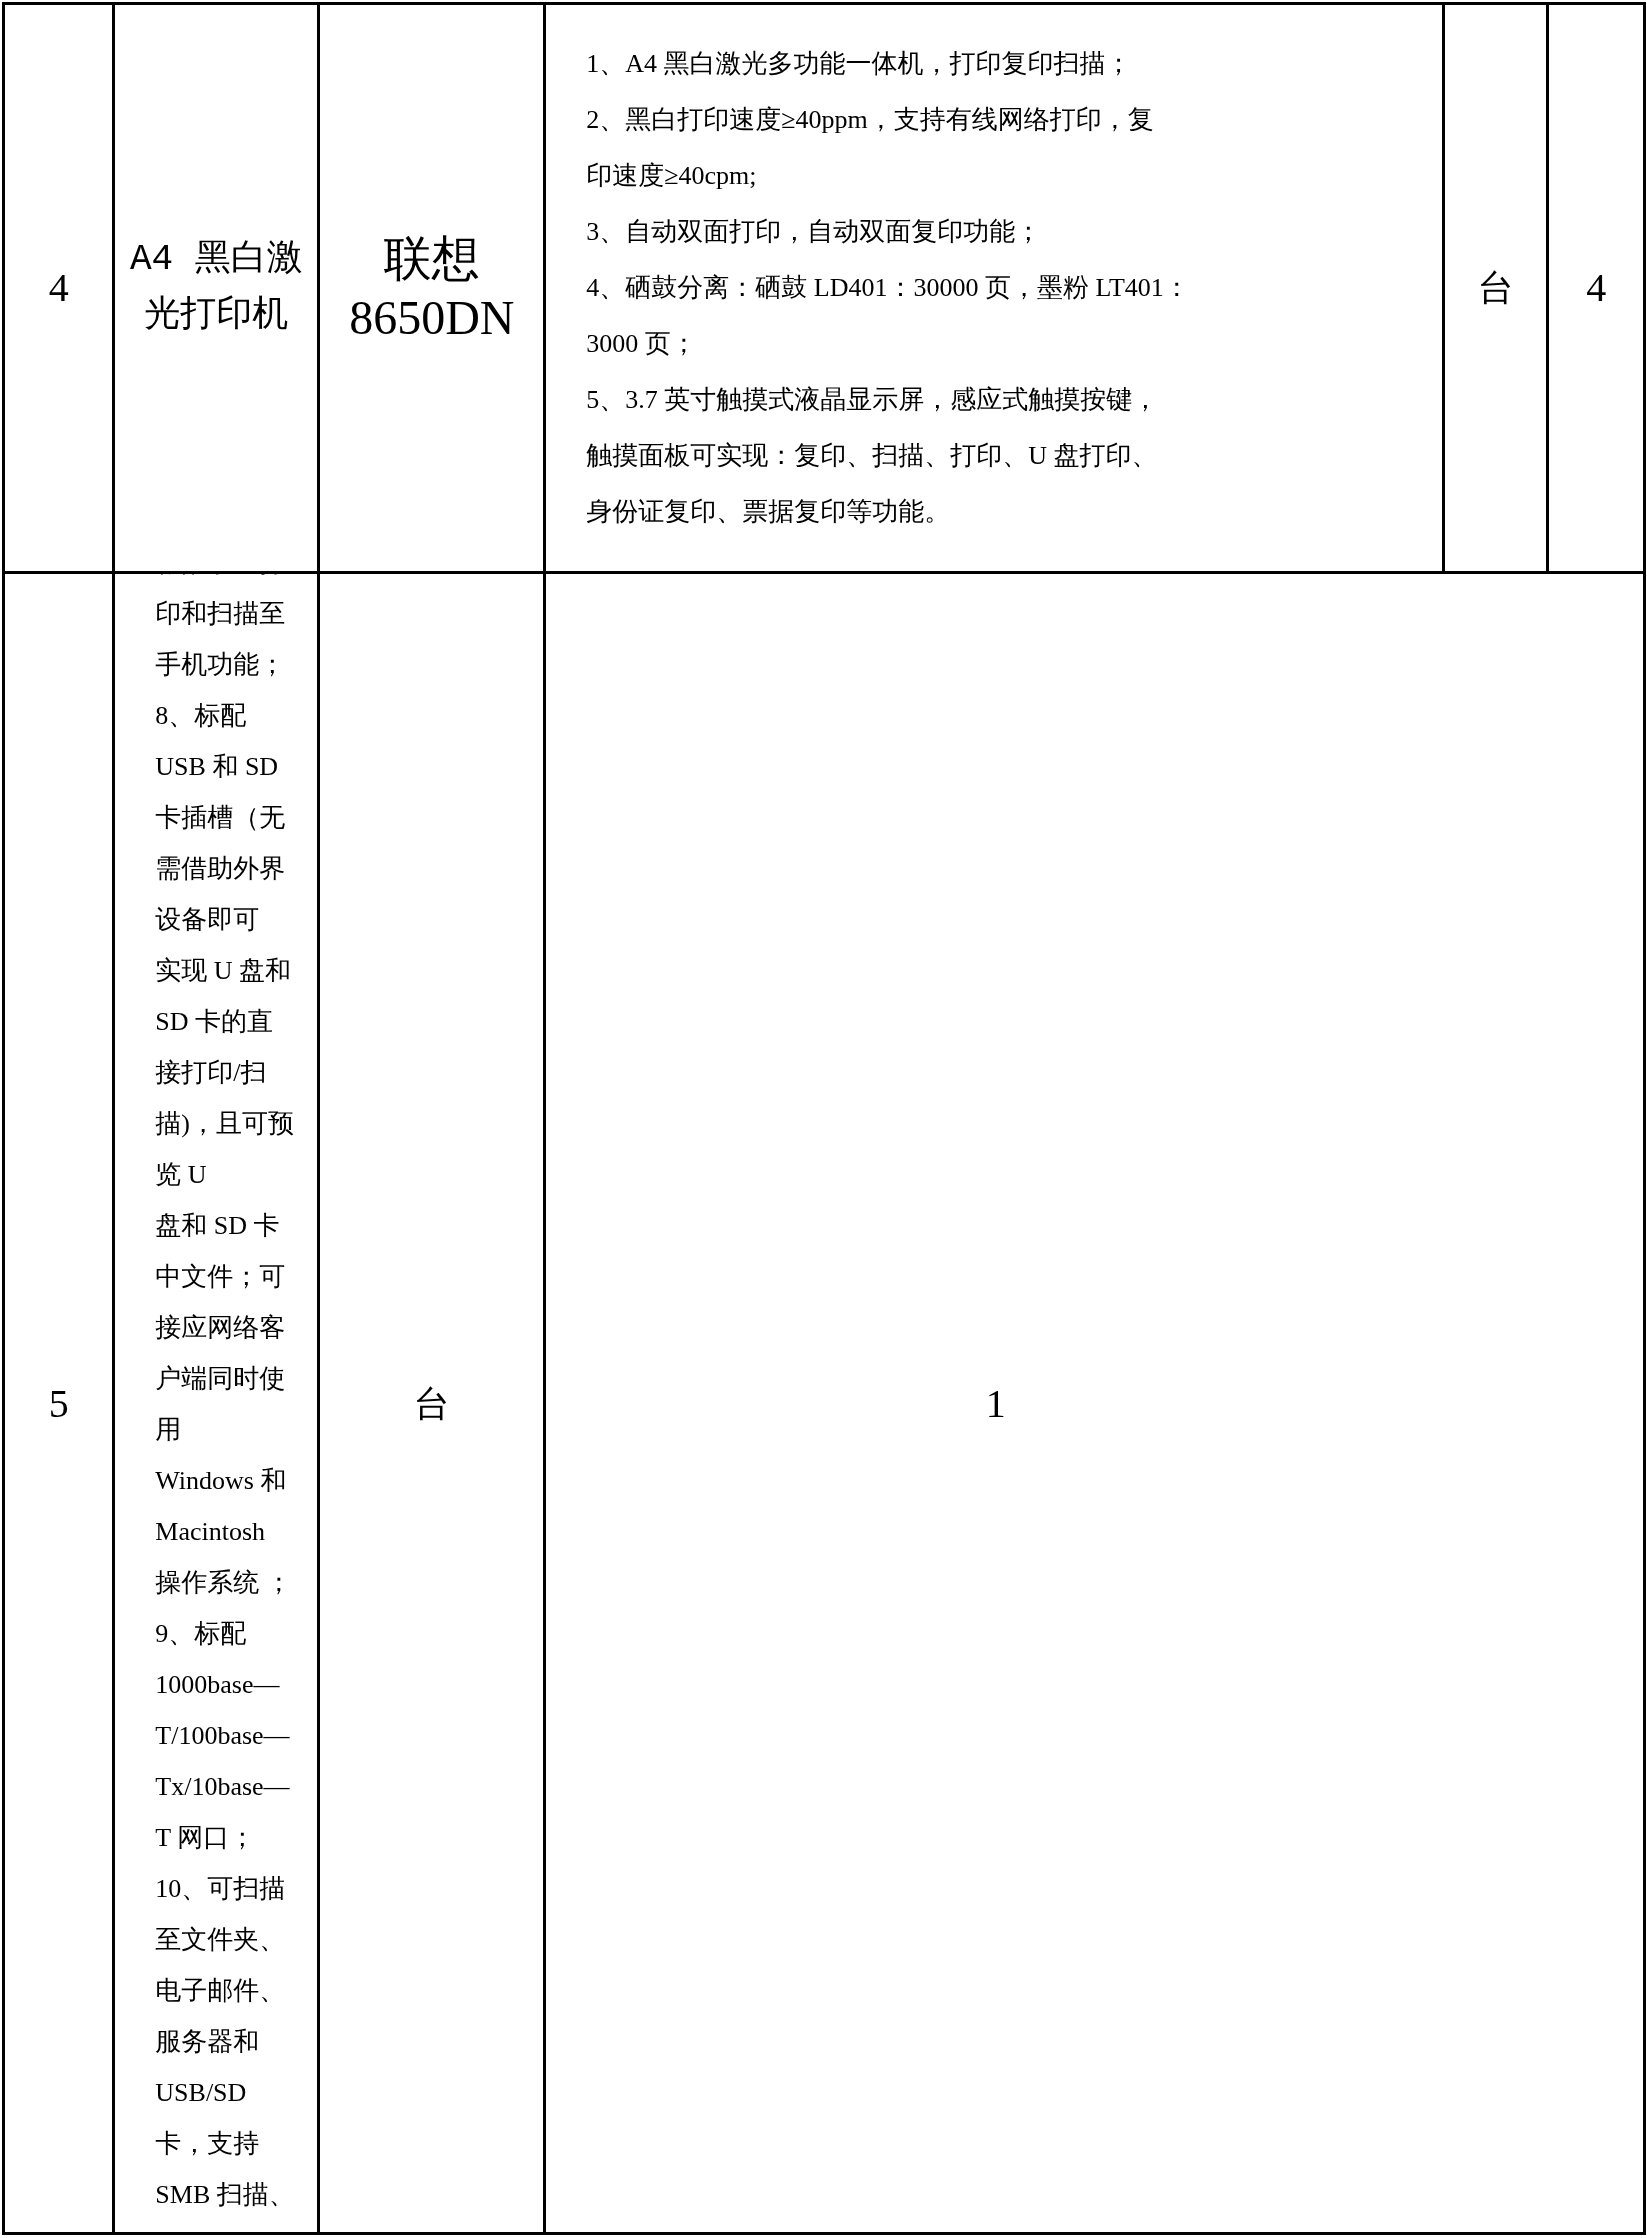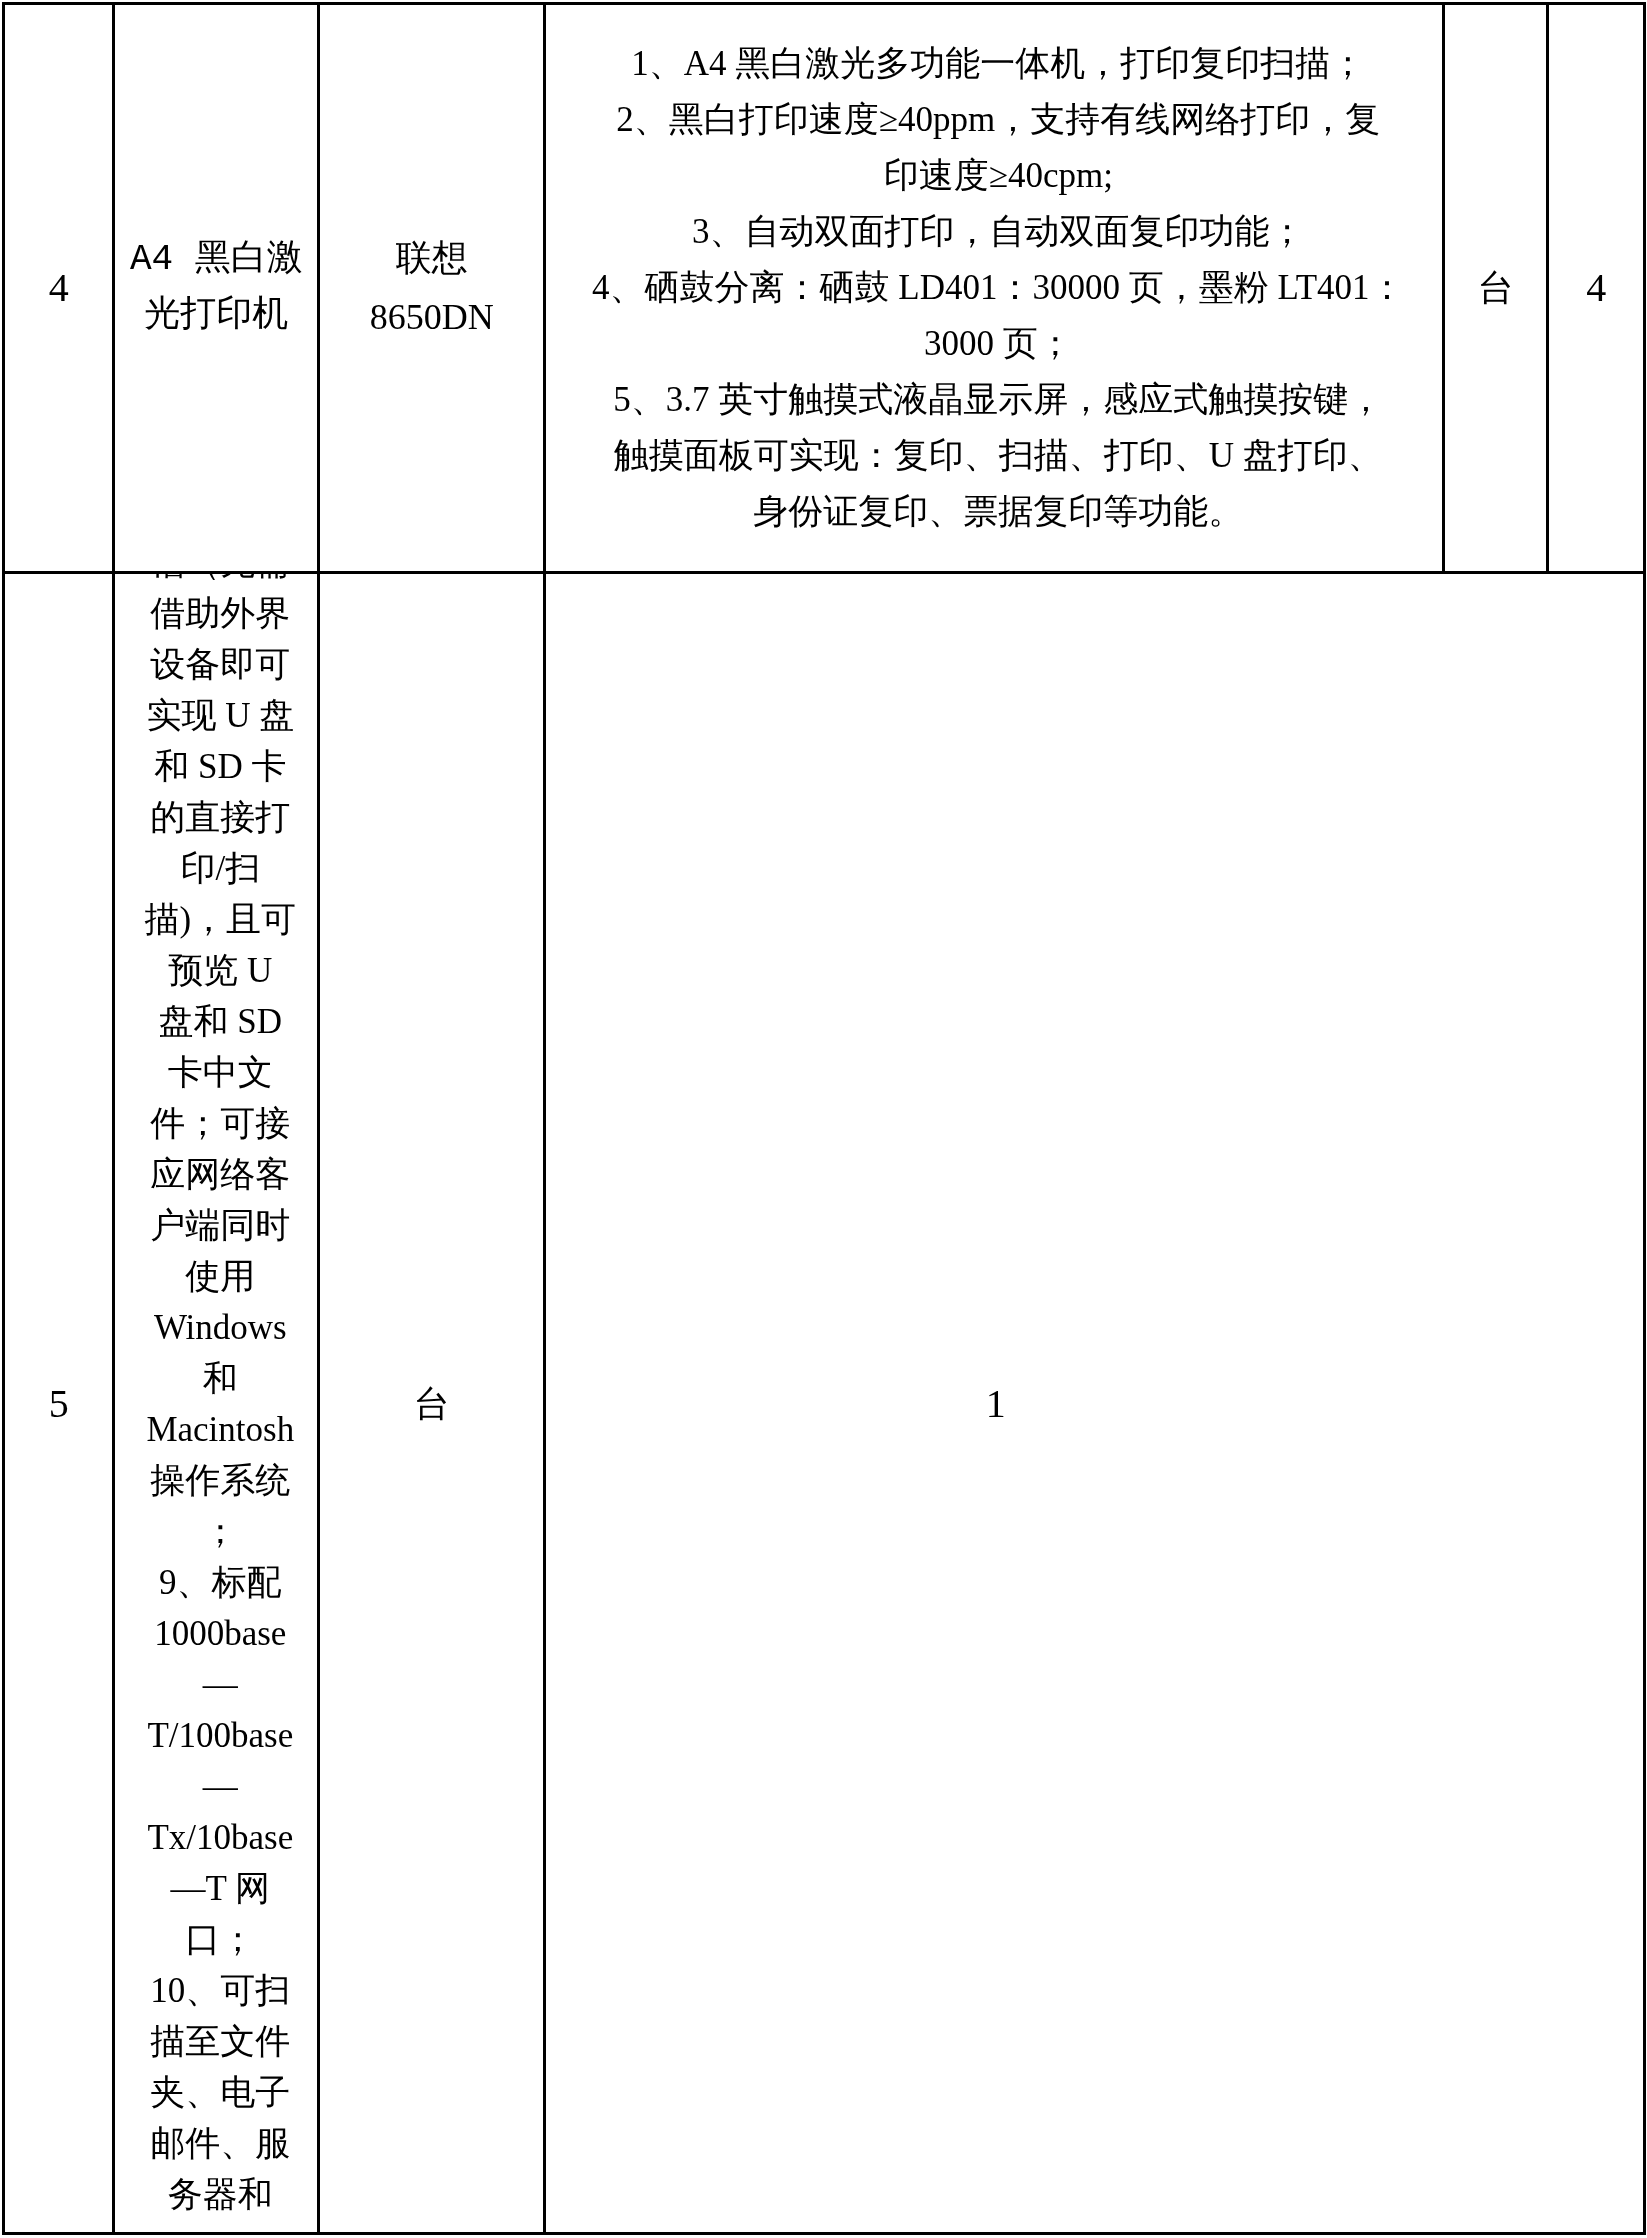--- a/index.html
+++ b/index.html
@@ -30,31 +30,31 @@
     overflow:hidden;
   }
   .cell.col-last{border-right:none;}
   .cell.row-last{border-bottom:none;}
   .center-text{
     text-align:center;
     white-space:pre-line;
   }
   .num-text{font-size:40px;line-height:1;}
   .name-text{font-size:36px;line-height:56px;font-family:Liberation Mono, monospace;}
-  .brand-text{font-size:36px;line-height:59px;}
+  .brand-text{font-size:48px;line-height:59px;}
   .unit-text{font-size:36px;line-height:1;}
   .qty-text{font-size:40px;line-height:1;}
   .cell-specs{justify-content:flex-start;}
   .specs-inner{
     width:100%;
-    padding:0 20px 0 28px;
+    padding:0 20px 0 40px;
     box-sizing:border-box;
     white-space:pre-wrap;
-    text-align:center;
-    font-size:35px;
+    text-align:left;
+    font-size:26px;
   }
   .row4-specs .specs-inner{line-height:56px;}
   .row5-specs .specs-inner{line-height:51px;}
 </style>
 </head>
 <body>
 
 <div class="page">
   <div class="spec-table">
 

